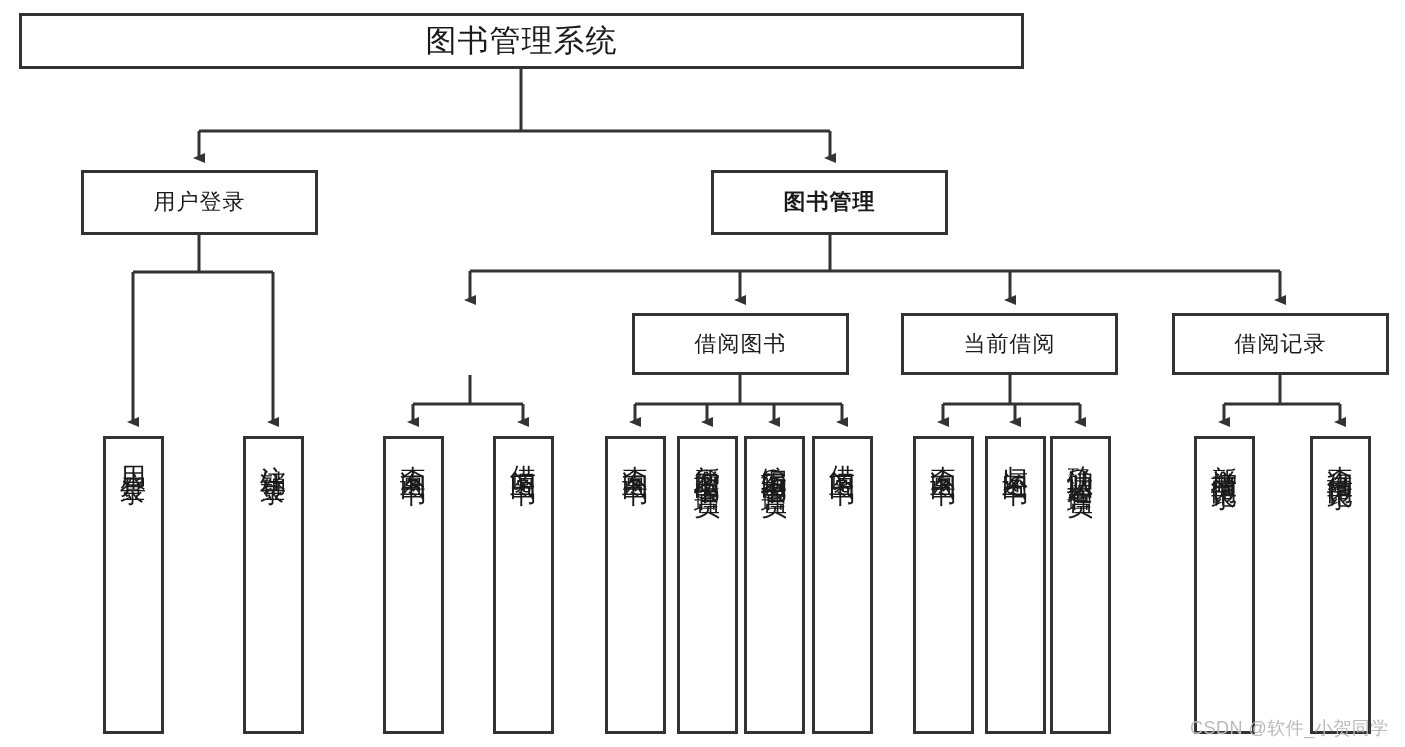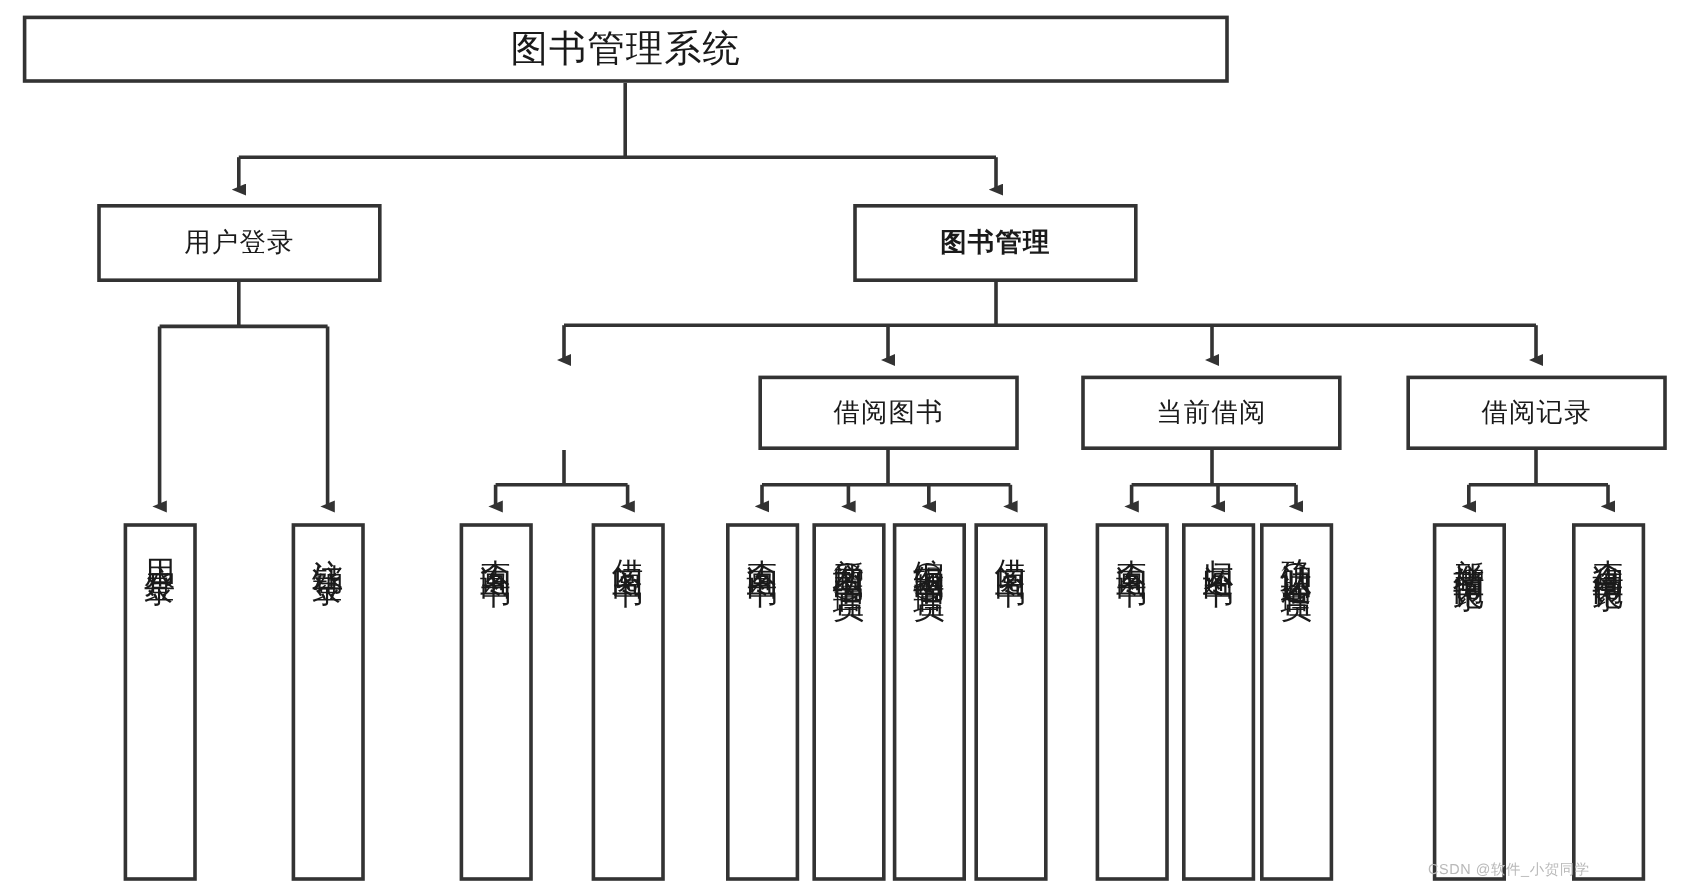--- a/index.html
+++ b/index.html
@@ -59,21 +59,21 @@
   svg.edges {
     position: absolute;
     left: 0;
     top: 0;
     width: 1405px;
     height: 747px;
     pointer-events: none;
   }
   .watermark {
     position: absolute;
-    font-size: 12px;
+    font-size: 18px;
     color: #b9b9b9;
     white-space: nowrap;
     letter-spacing: 0.5px;
   }
 </style>
 </head>
 <body>
 
 <div id="canvas">
 

